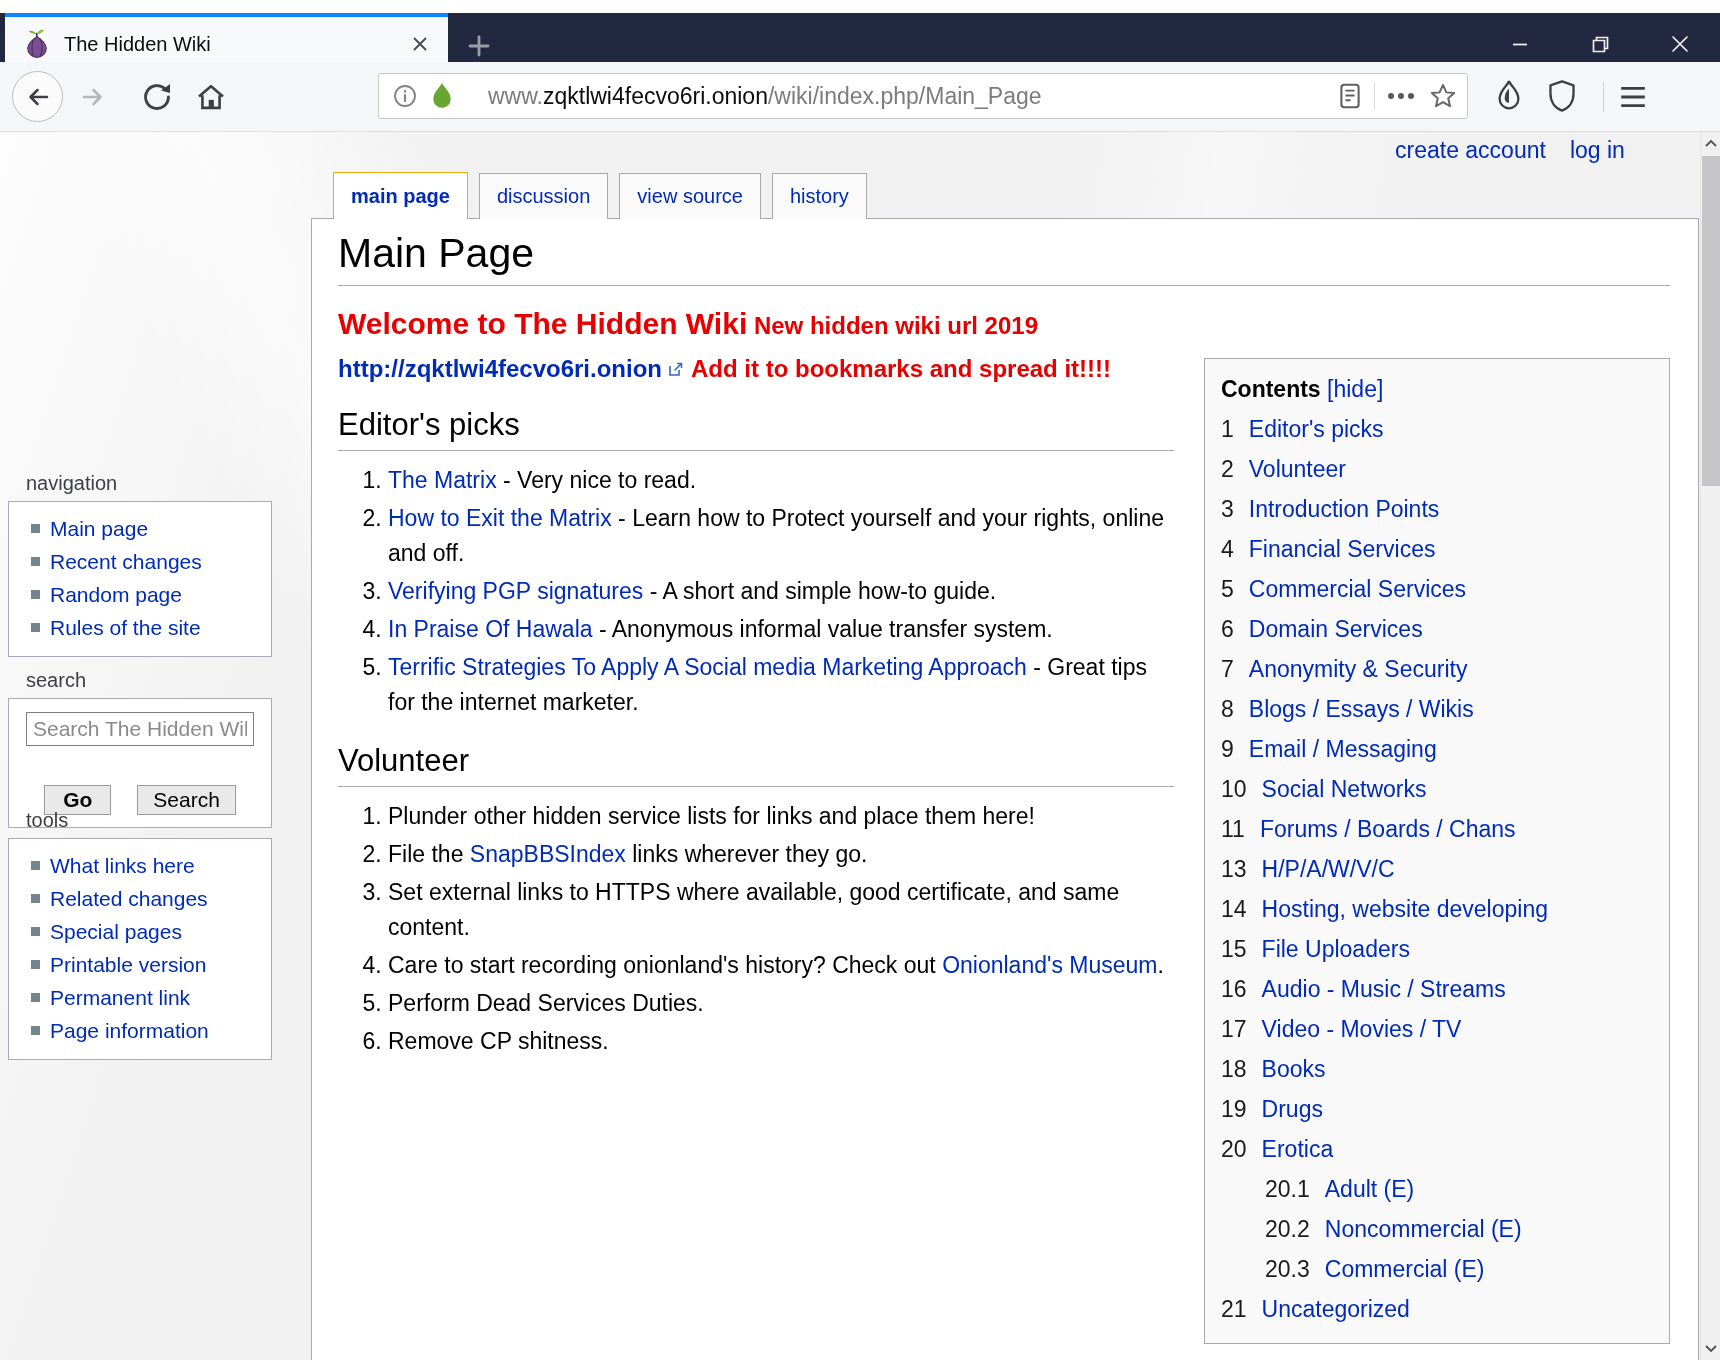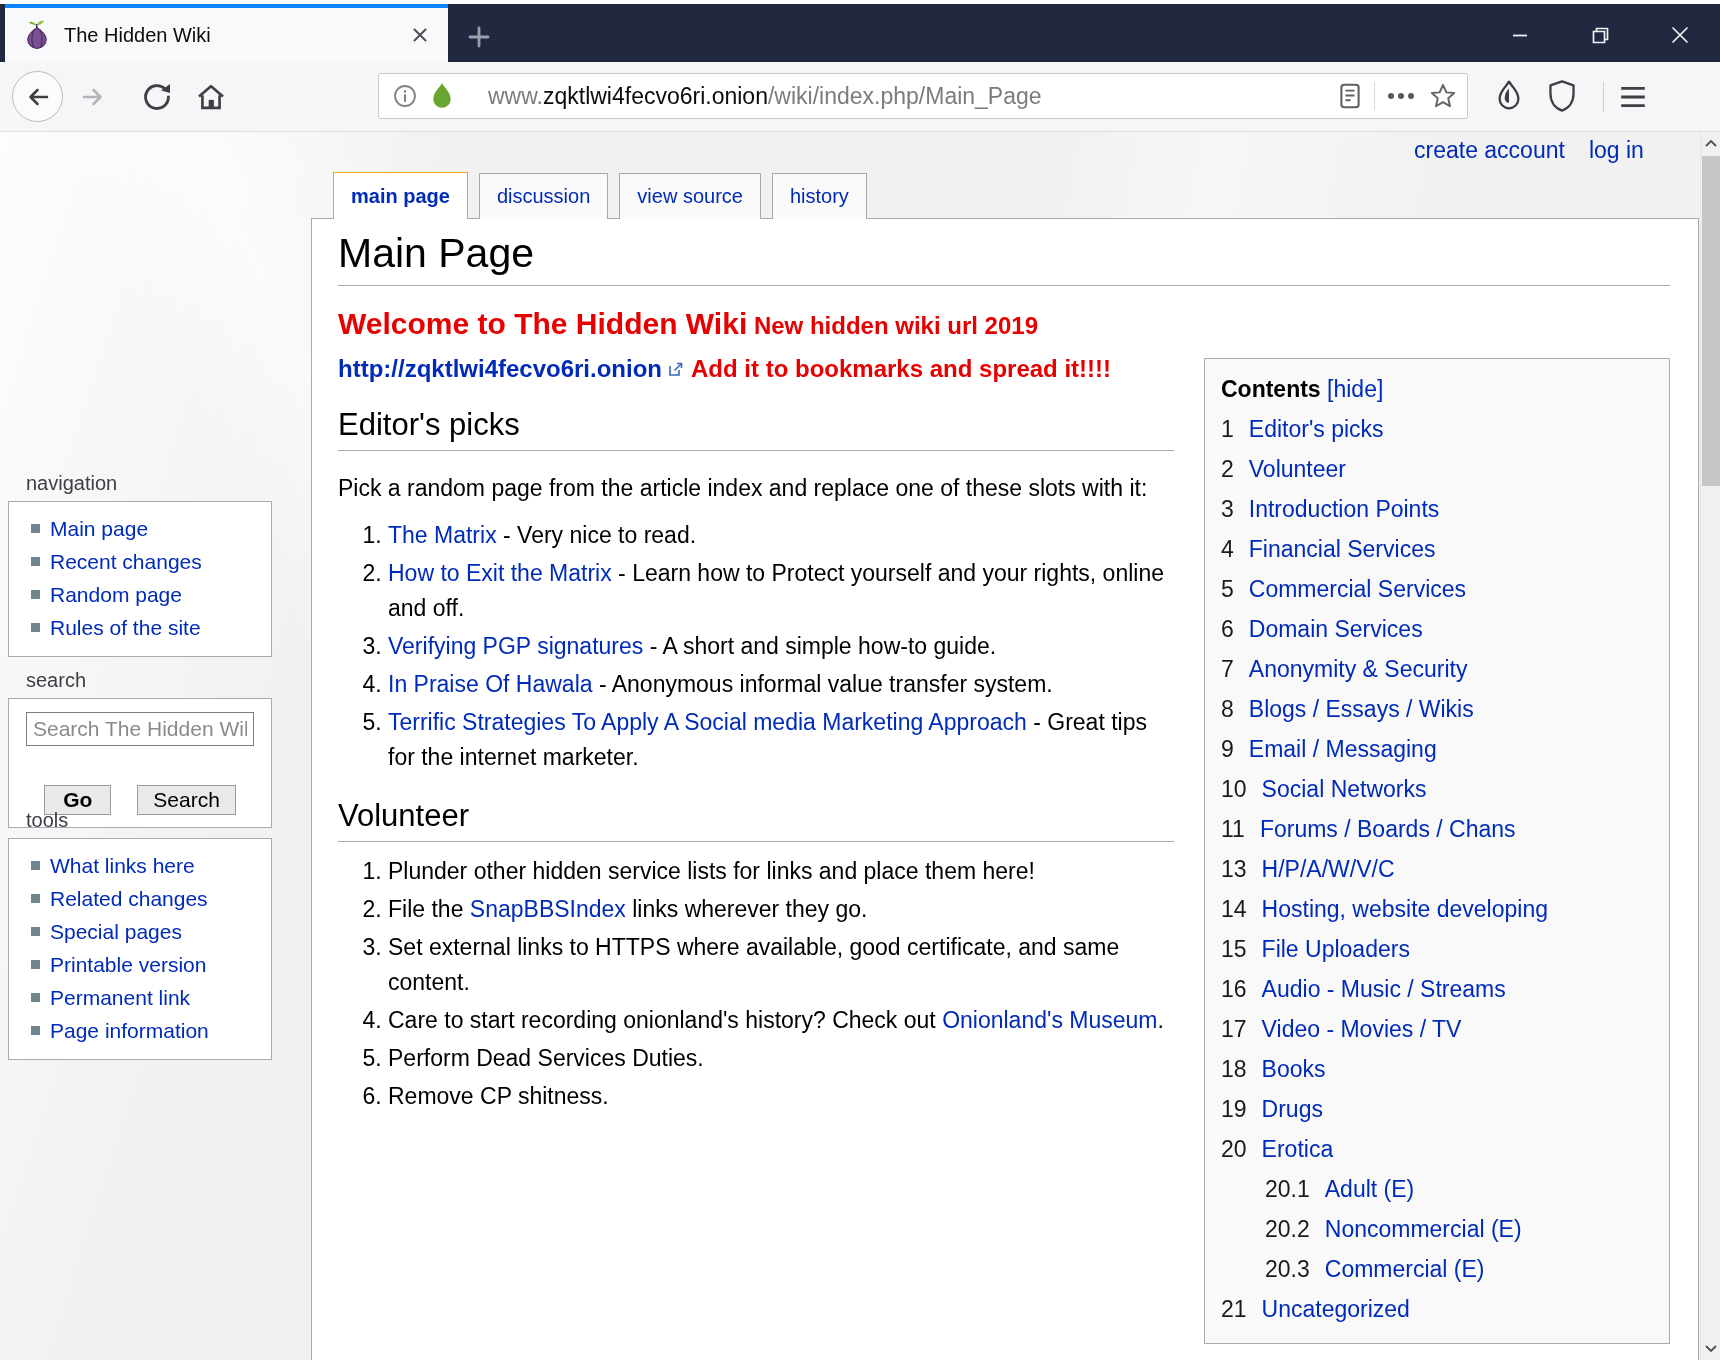--- a/index.html
+++ b/index.html
@@ -2,21 +2,21 @@
 <html><head>
 <meta charset="utf-8">
 <style>
   html,body{margin:0;padding:0;}
   body{width:1720px;height:1360px;position:relative;overflow:hidden;
        font-family:"Liberation Sans",sans-serif;background:#fff;}
   svg{display:block;}
   a{text-decoration:none;color:#002bb8;cursor:pointer;}
 
   
-  .titlebar{position:absolute;left:0;top:4px;width:1720px;height:62px;background:#232841;}
+  .titlebar{position:absolute;left:0;top:13px;width:1720px;height:62px;background:#232841;}
   .btab{position:absolute;left:5px;top:0;width:443px;height:62px;background:#f8f9fa;
         display:flex;align-items:center;}
   .btab .stripe{position:absolute;left:0;top:0;right:0;height:4px;background:#0a84ff;}
   .btab .favicon{margin-left:18px;}
   .btab .btitle{margin-left:13px;font-size:20px;color:#0c0c0d;flex:1;white-space:nowrap;overflow:hidden;}
   .btab .tclose{margin-right:14px;padding:4px;}
   .newtab{position:absolute;left:462px;top:16px;padding:2px;}
   .wincontrols{position:absolute;right:0;top:0;height:62px;display:flex;}
   .winbtn{width:80px;height:62px;display:flex;align-items:center;justify-content:center;}
 
@@ -43,21 +43,21 @@
   .hamb{left:1618px;}
 
   
   .page{position:absolute;left:0;top:132px;width:1720px;height:1228px;background:#f0f1f0;overflow:hidden;}
   .page .streaks{position:absolute;inset:0;pointer-events:none;
      background:
        linear-gradient(108deg, rgba(255,255,255,.85) 0%, rgba(255,255,255,0) 22%),
        linear-gradient(64deg, rgba(255,255,255,0) 28%, rgba(255,255,255,.55) 34%, rgba(255,255,255,0) 44%),
        linear-gradient(100deg, rgba(255,255,255,0) 55%, rgba(255,255,255,.4) 63%, rgba(255,255,255,0) 75%);}
 
-  .personal{position:absolute;left:1395px;top:5px;display:flex;gap:24px;font-size:23px;white-space:nowrap;margin-left:19px;}
+  .personal{position:absolute;left:1395px;top:5px;display:flex;gap:24px;font-size:23px;white-space:nowrap;}
 
   .ptabs{position:absolute;left:333px;top:40px;display:flex;gap:11px;align-items:flex-end;z-index:3;}
   .ptab{height:46px;padding:0 17px;display:flex;align-items:center;font-size:20px;
         background:#fafafa;border:1px solid #a9a9a9;border-bottom:none;color:#002bb8;box-sizing:border-box;cursor:pointer;}
   .ptab.active{background:#fff;border-color:#f2a70d;font-weight:bold;height:47px;}
 
   .content{position:absolute;left:311px;top:86px;width:1388px;height:1160px;background:#fff;
            border:1px solid #a9a9b0;border-bottom:none;box-sizing:border-box;
            padding:6px 28px 0 26px;z-index:2;}
   .content h1{font-size:41px;font-weight:normal;color:#000;margin:4px 0 0 0;line-height:48px;
@@ -373,21 +373,20 @@
       </ul>
     </div>
 
     <p class="w2"><a>http://zqktlwi4fecvo6ri.onion</a><span class="extlink"><svg width="15" height="15" viewBox="0 0 15 15">
             <path d="M2 4 V13 H11 V8" fill="none" stroke="#3a66c0" stroke-width="1.6"></path>
             <path d="M6.5 8.5 L13 2" stroke="#3a66c0" stroke-width="1.6"></path>
             <path d="M9 1.5 H13.5 V6" fill="none" stroke="#3a66c0" stroke-width="1.6"></path>
           </svg></span><span class="call">Add it to bookmarks and spread it!!!!</span></p>
 
     <h2>Editor's picks</h2>
-    <p class="lead">Pick a random page from the article index and replace one of these slots with it:</p>
     <ol>
 
         <li><span></span><a>The Matrix</a><span> - Very nice to read.</span></li>
 
         <li><span></span><a>How to Exit the Matrix</a><span> - Learn how to Protect yourself and your rights, online and off.</span></li>
 
         <li><span></span><a>Verifying PGP signatures</a><span> - A short and simple how-to guide.</span></li>
 
         <li><span></span><a>In Praise Of Hawala</a><span> - Anonymous informal value transfer system.</span></li>
 

